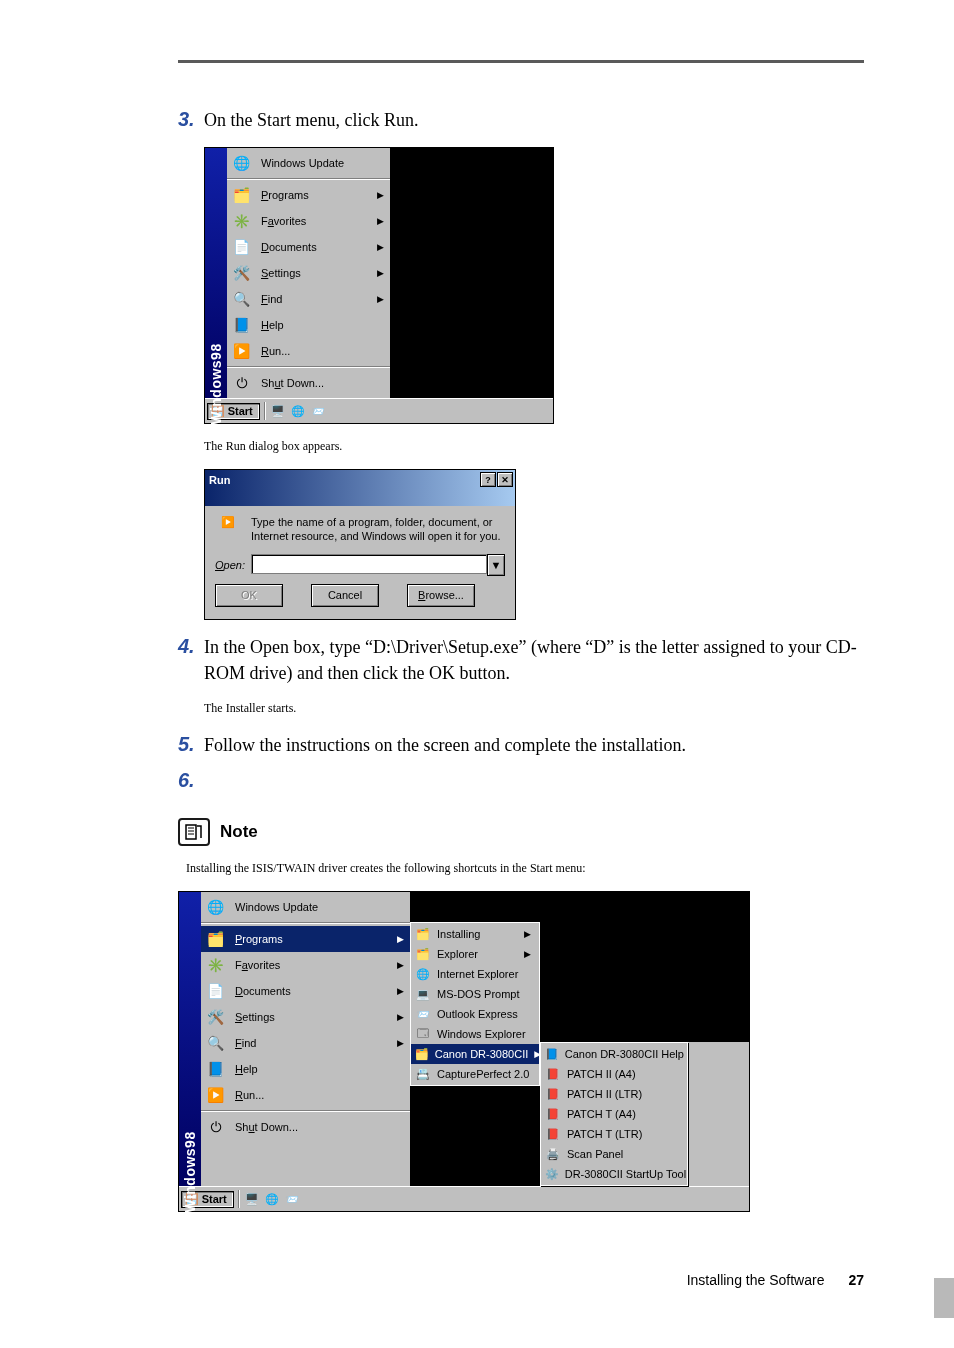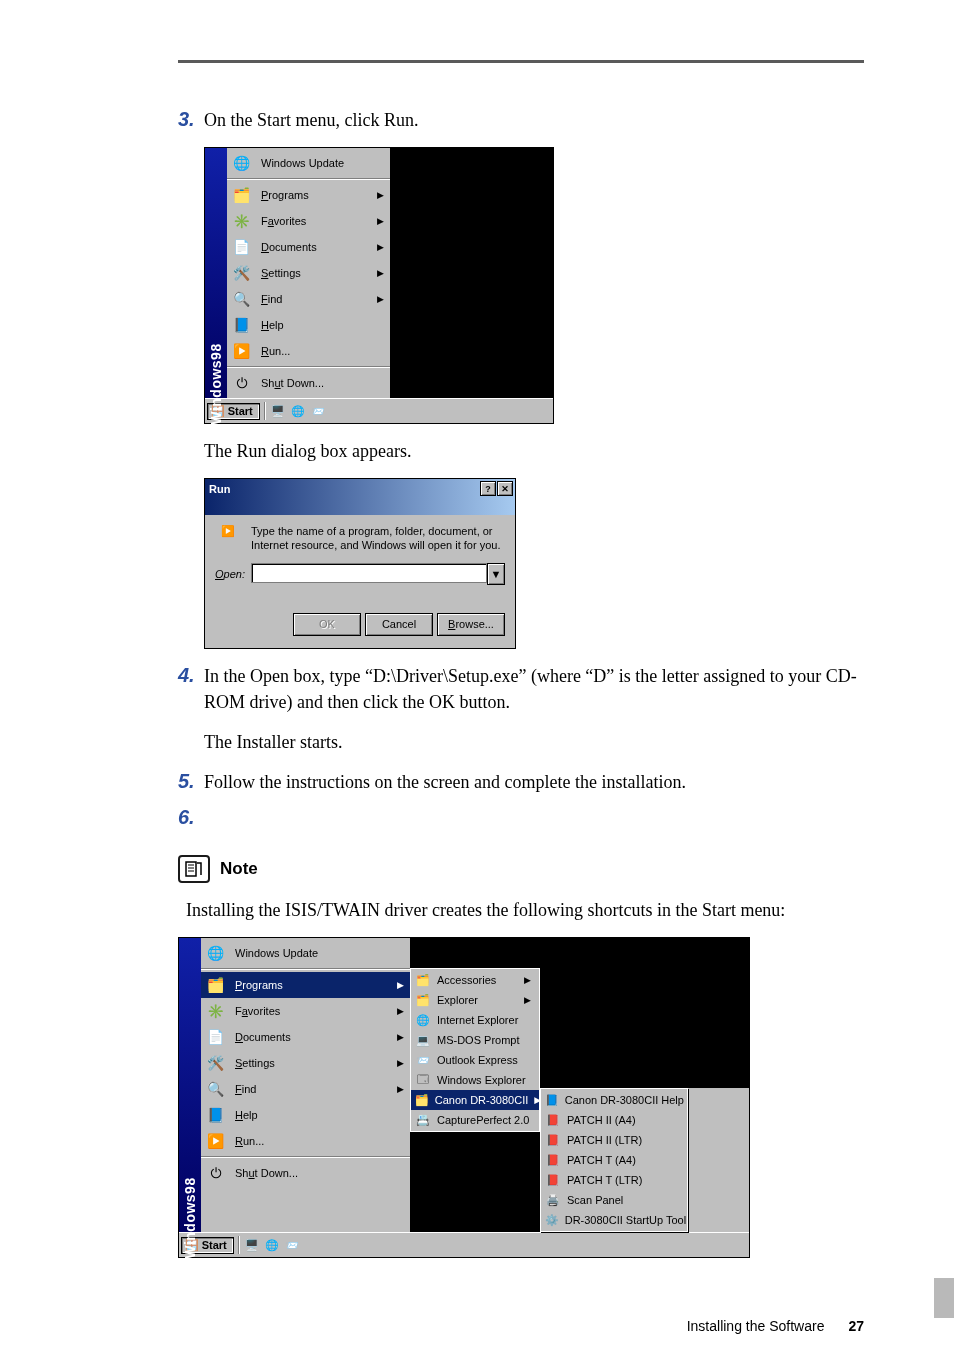--- a/index.html
+++ b/index.html
@@ -30,21 +30,21 @@
     font-size: 20px;
     width: 26px;
     flex: 0 0 26px;
     line-height: 1.2;
   }
   .step .txt {
     font-size: 18px;
     line-height: 1.45;
   }
   .body-para {
-    font-size: 18px;
+    font-size: 12px;
     line-height: 1.45;
     margin: 14px 0 14px 26px;
   }
   .note-head {
     display: flex;
     align-items: center;
     gap: 10px;
     margin: 26px 0 4px 0;
   }
   .note-badge {
@@ -159,21 +159,21 @@
     flex:1; height:18px; background:#fff;
     border:1px solid #7d7d7d;
     box-shadow: inset 1px 1px 0 #000;
   }
   .rundlg .combo .dd {
     width:16px; height:20px; background:#bfbfbf;
     border:1px solid #000;
     box-shadow: inset 1px 1px 0 #fff, inset -1px -1px 0 #7d7d7d;
     display:flex; align-items:center; justify-content:center;
   }
-  .rundlg .btnrow { display:flex; justify-content:flex-end; gap:4px; margin-top:28px; }
+  .rundlg .btnrow { display:flex; justify-content:flex-start; gap:28px; margin-top:8px; }
   .winbtn {
     min-width:66px; height:21px;
     background:#bfbfbf;
     border:1px solid #000;
     box-shadow: inset 1px 1px 0 #fff, inset -1px -1px 0 #7d7d7d;
     font-size:11px; display:flex; align-items:center; justify-content:center;
     color:#000;
   }
   .winbtn.disabled { color:#7d7d7d; text-shadow: 1px 1px 0 #fff; }
 
@@ -401,21 +401,21 @@
               <span class="ico16">⏻</span>
               <span class="lbl">Sh<u class="mn">u</u>t Down...</span>
             </div>
       </div>
 
       <div style="display:flex; flex-direction:column;">
         <div style="height:30px; background:#000;"></div>
         <div class="submenu submenu1">
           <div class="sub-item">
                 <span class="ico12">🗂️</span>
-                <span class="lbl">Accessories</span>
+                <span class="lbl">Installing</span>
                 <span class="arrow">▶</span>
               </div>
           <div class="sub-item">
                 <span class="ico12">🗂️</span>
                 <span class="lbl">Explorer</span>
                 <span class="arrow">▶</span>
               </div>
           <div class="sub-item">
                 <span class="ico12">🌐</span>
                 <span class="lbl">Internet Explorer</span>

